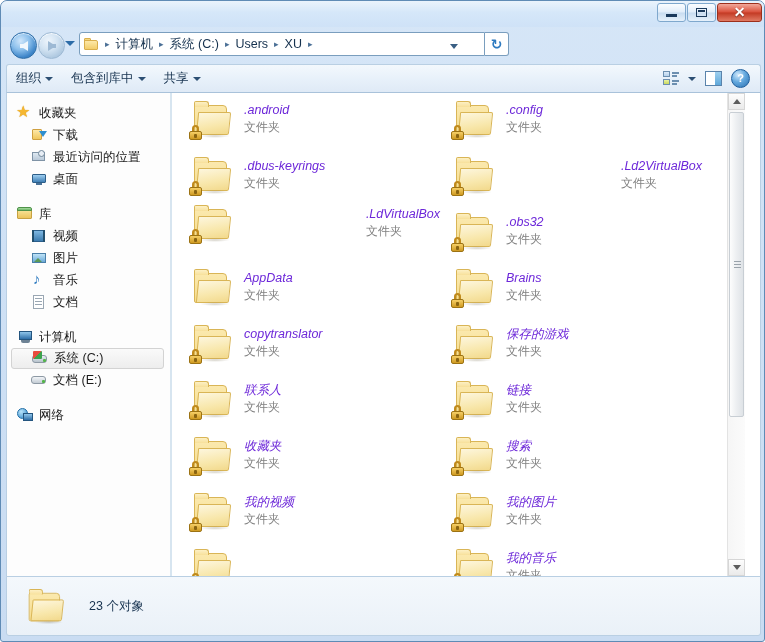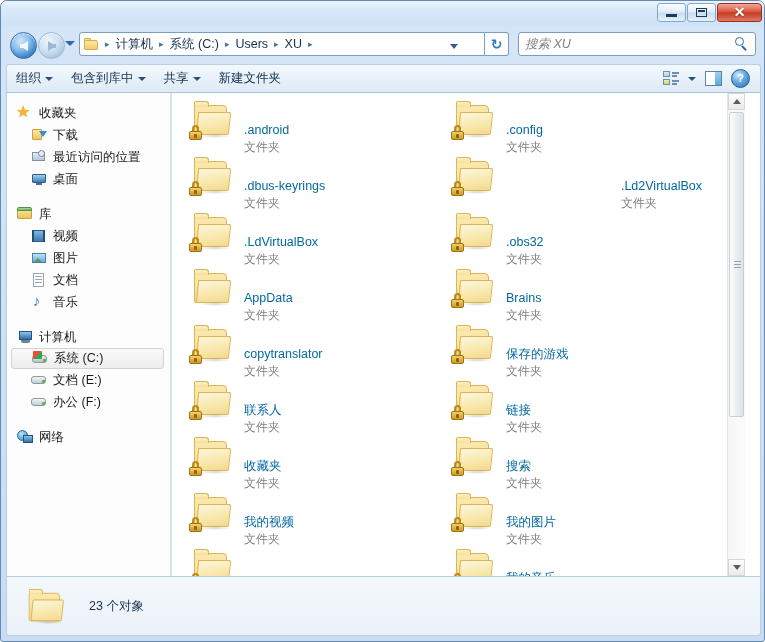--- a/index.html
+++ b/index.html
@@ -157,21 +157,21 @@
     background:radial-gradient(circle at 35% 30%,#b9e4fb,#2e86c6);border:1px solid #1f6da6;box-sizing:border-box;}
   .ico.net .m{position:absolute;left:6px;top:6px;width:10px;height:8px;background:linear-gradient(180deg,#8fc5ea,#2f6fa8);border:1px solid #24557f;box-sizing:border-box;}
 
   
   .content{position:absolute;left:165px;top:0;width:573px;height:483px;overflow:hidden;background:#fff;}
   .grid{position:relative;padding:9px 0 0 0;}
   .cell{
     position:absolute;width:262px;height:56px;display:flex;align-items:flex-start;gap:10px;
     padding-left:10px;box-sizing:border-box;cursor:default;
   }
-  .fname{font-size:12.5px;color:#0369a1;margin-top:24px;line-height:15px;white-space:nowrap;}
+  .fname{font-size:12.5px;color:#6d28d9;margin-top:4px;line-height:15px;white-space:nowrap;font-style:italic;}
   .ftype{font-size:12px;color:#808080;line-height:15px;margin-top:2px;}
   .txtwrap{display:flex;flex-direction:column;}
 
   
   .bigico{position:relative;width:46px;height:42px;flex:0 0 46px;margin-top:2px;}
   .bf-back{position:absolute;left:6px;top:4px;width:33px;height:30px;
     background:linear-gradient(180deg,#fbe9ae 0%,#f6dd8e 100%);
     border:1px solid #d9b556;border-radius:2px 4px 2px 2px;box-sizing:border-box;}
   .bf-tab{position:absolute;left:6px;top:0px;width:15px;height:6px;
     background:linear-gradient(180deg,#fdf0c4,#f7e09a);border:1px solid #d9b556;border-bottom:none;
@@ -281,45 +281,35 @@
       <span class="crumbsep">▸</span>
       <span class="crumb">XU</span>
       <span class="crumbsep">▸</span>
       <div class="pathdrop"></div>
     </div>
 
     <div class="refreshbtn">
         <span>↻</span>
       </div>
 
-    <div class="searchbox">
-      <span class="searchph">搜索 XU</span>
-      <span class="searchico">
-          <span class="ring"></span>
-          <span class="hnd"></span>
-        </span>
-    </div>
   </div>
 
   <div class="toolbar">
     <div class="tbitem">
       <span>组织</span>
       <span class="tcaret"></span>
     </div>
     <div class="tbitem">
       <span>包含到库中</span>
       <span class="tcaret"></span>
     </div>
     <div class="tbitem">
       <span>共享</span>
       <span class="tcaret"></span>
     </div>
-    <div class="tbitem">
-      <span>新建文件夹</span>
-    </div>
 
     <div class="tbright">
       <div class="viewico">
         <span class="vb a"></span>
           <span class="vb b"></span>
         <span class="vl l1"></span>
           <span class="vl l2"></span>
           <span class="vl l3"></span>
           <span class="vl l4"></span>
       </div>
@@ -382,32 +372,32 @@
         <span>视频</span>
       </div>
       <div class="navitem lvl2">
         <span class="ico pic">
             <span class="f"></span>
             <span class="h"></span>
           </span>
         <span>图片</span>
       </div>
       <div class="navitem lvl2">
+        <span class="ico mus"></span>
+        <span>音乐</span>
+      </div>
+      <div class="navitem lvl2">
         <span class="ico doc">
             <span class="p"></span>
             <span class="l" style="top:4px"></span>
             <span class="l" style="top:7px"></span>
             <span class="l" style="top:10px"></span>
           </span>
         <span>文档</span>
       </div>
-      <div class="navitem lvl2">
-        <span class="ico mus"></span>
-        <span>音乐</span>
-      </div>
 
       <div class="navgap"></div>
 
       <div class="navitem lvl1">
         <span class="ico pc">
             <span class="m"></span>
             <span class="b"></span>
           </span>
         <span>计算机</span>
       </div>
@@ -419,27 +409,20 @@
           </span>
         <span>系统 (C:)</span>
       </div>
       <div class="navitem lvl2">
         <span class="ico hdd">
             <span class="d"></span>
             <span class="led"></span>
           </span>
         <span>文档 (E:)</span>
       </div>
-      <div class="navitem lvl2">
-        <span class="ico hdd">
-            <span class="d"></span>
-            <span class="led"></span>
-          </span>
-        <span>办公 (F:)</span>
-      </div>
 
       <div class="navgap"></div>
 
       <div class="navitem lvl1">
         <span class="ico net">
             <span class="g"></span>
             <span class="m"></span>
           </span>
         <span>网络</span>
       </div>
@@ -522,21 +505,21 @@
                 <i class="shackle"></i>
                 <i class="body"></i>
                 <i class="kh"></i>
               </span>
             </span>
             <span class="txtwrap">
               <span class="fname">.Ld2VirtualBox</span>
               <span class="ftype">文件夹</span>
             </span>
           </div>
-          <div class="cell" style="left: 6px; top: 118px;">
+          <div class="cell" style="left: 6px; top: 110px; justify-content: space-between;">
             <span class="bigico">
               <i class="bf-back"></i>
               <i class="bf-tab"></i>
               <span class="pap two"></span>
               <i class="bf-front"></i>
               <i class="bf-shadow"></i>
               <span class="lock">
                 <i class="shackle"></i>
                 <i class="body"></i>
                 <i class="kh"></i>

